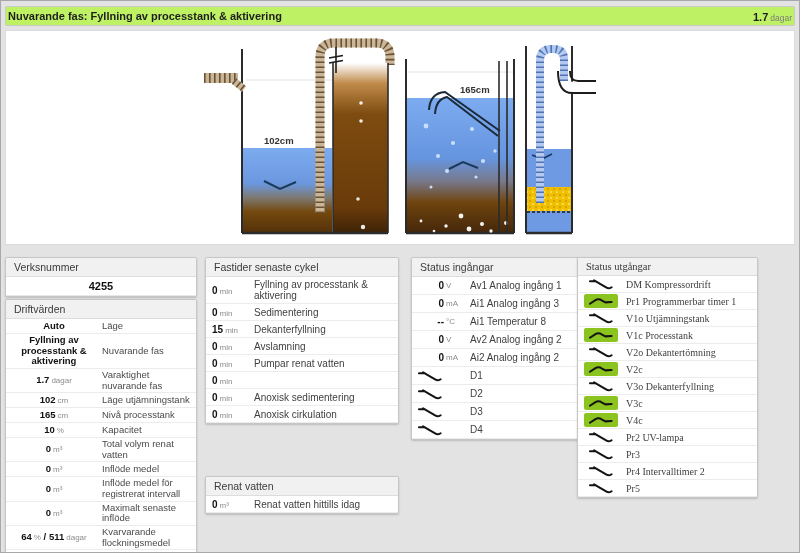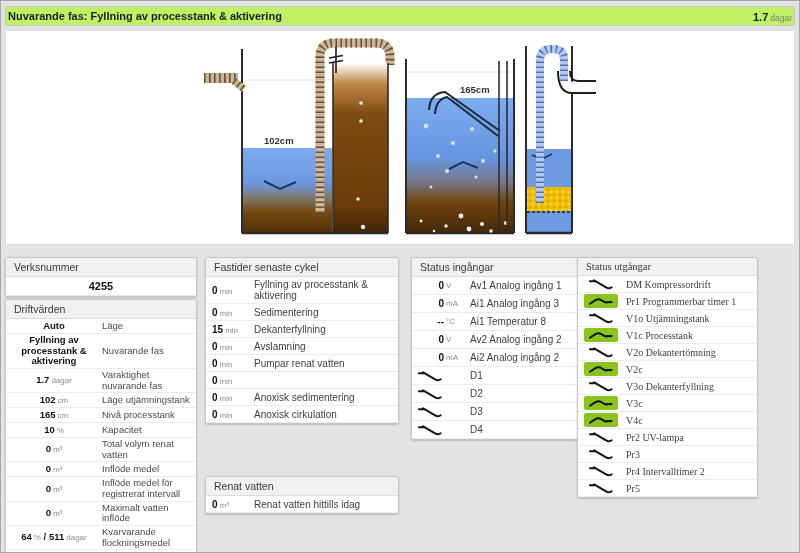--- a/index.html
+++ b/index.html
@@ -228,21 +228,21 @@
         <div class="dv-row">
           <div class="dv-val"><span>0<span class="unit">m³</span></span></div>
           <div class="dv-lbl">Inflöde medel</div>
         </div>
         <div class="dv-row">
           <div class="dv-val"><span>0<span class="unit">m³</span></span></div>
           <div class="dv-lbl">Inflöde medel för registrerat intervall</div>
         </div>
         <div class="dv-row">
           <div class="dv-val"><span>0<span class="unit">m³</span></span></div>
-          <div class="dv-lbl">Maximalt vatten inflöde</div>
+          <div class="dv-lbl">Maximalt senaste inflöde</div>
         </div>
         <div class="dv-row">
           <div class="dv-val"><span>64<span class="unit">%</span> / 511<span class="unit">dagar</span></span></div>
           <div class="dv-lbl">Kvarvarande flockningsmedel</div>
         </div>
         <div class="dv-row">
           <div class="dv-val"><span>2020-01-26</span></div>
           <div class="dv-lbl">Datum</div>
         </div>
       </div>

